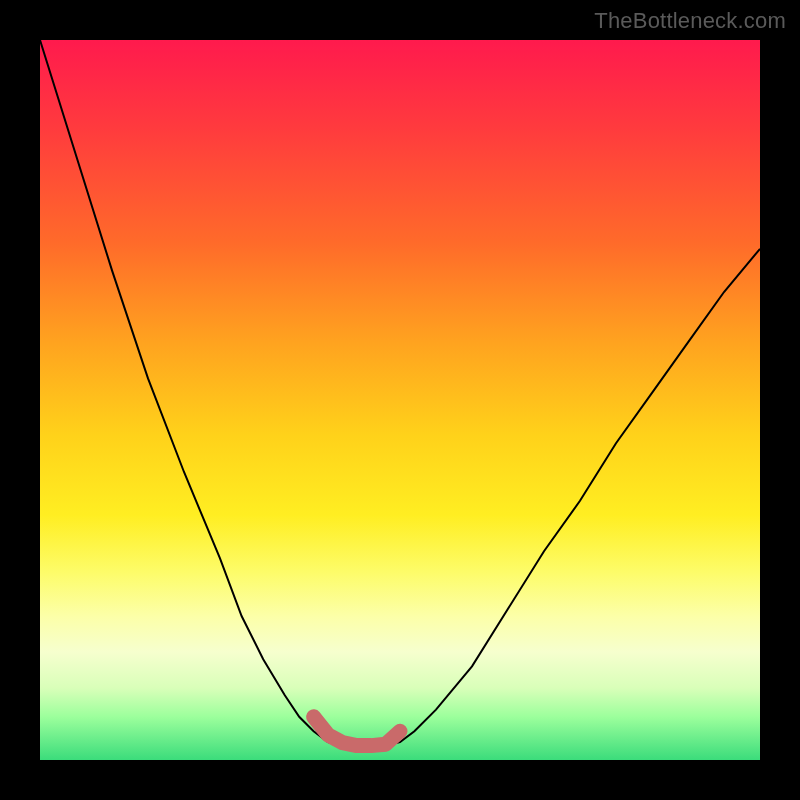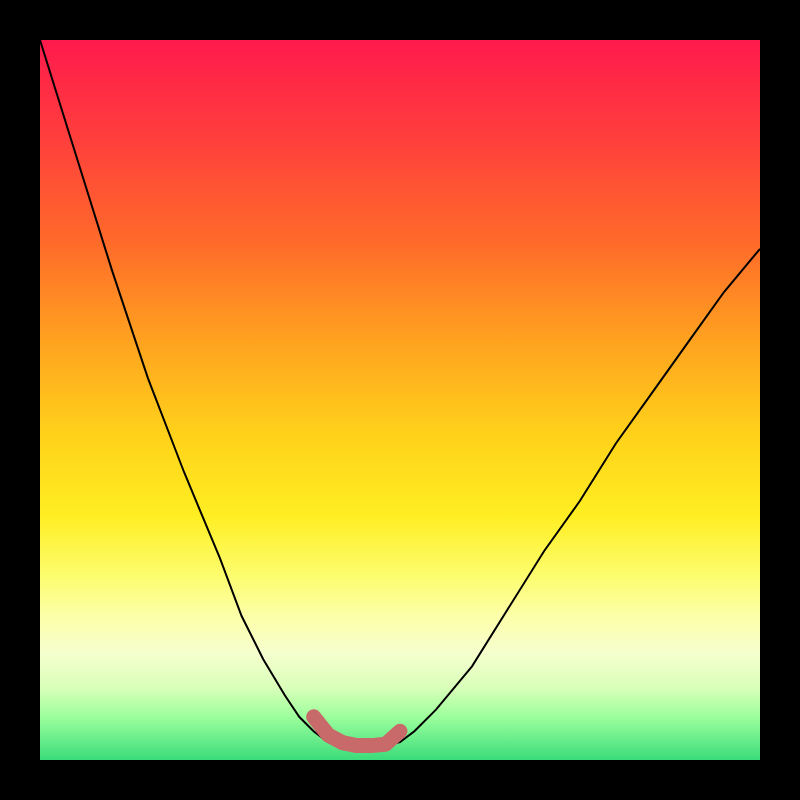--- a/index.html
+++ b/index.html
@@ -25,13 +25,14 @@
 <body>
 <div class="frame">
   <div class="plot"></div>
 
   <svg class="curves" viewBox="0 0 720 720">
     <path id="left-curve" fill="none" stroke="#000" stroke-width="2" d="M0.0 0.0 L36.0 115.2 L72.0 230.4 L108.0 338.4 L144.0 432.0 L180.0 518.4 L201.6 576.0 L223.2 619.2 L244.8 655.2 L259.2 676.8 L273.6 691.2 L288.0 702.0 L302.4 705.6"></path>
     <path id="right-curve" fill="none" stroke="#000" stroke-width="2" d="M345.6 705.6 L360.0 702.0 L374.4 691.2 L396.0 669.6 L432.0 626.4 L468.0 568.8 L504.0 511.2 L540.0 460.8 L576.0 403.2 L612.0 352.8 L648.0 302.4 L684.0 252.0 L720.0 208.8"></path>
     <path id="marker-path" fill="none" stroke="#c96a6a" stroke-width="15" stroke-linecap="round" stroke-linejoin="round" d="M273.6 676.8 L288.0 694.8 L302.4 702.7 L316.8 705.6 L331.2 705.6 L345.6 704.2 L360.0 691.2"></path>
   </svg>
 
+  <div class="attribution">TheBottleneck.com</div>
 </div>
 
 </body></html>

